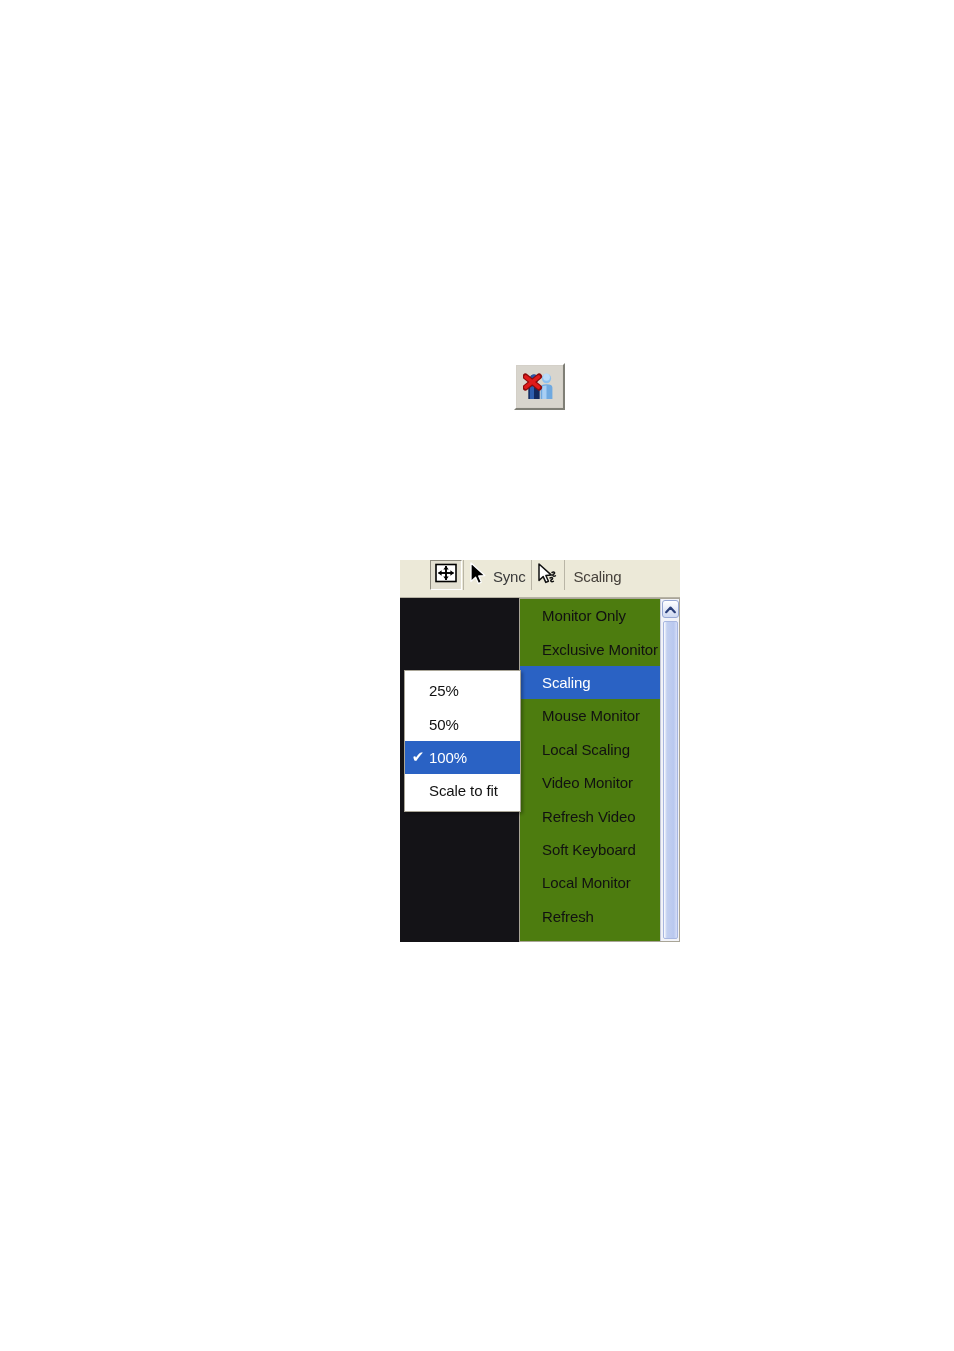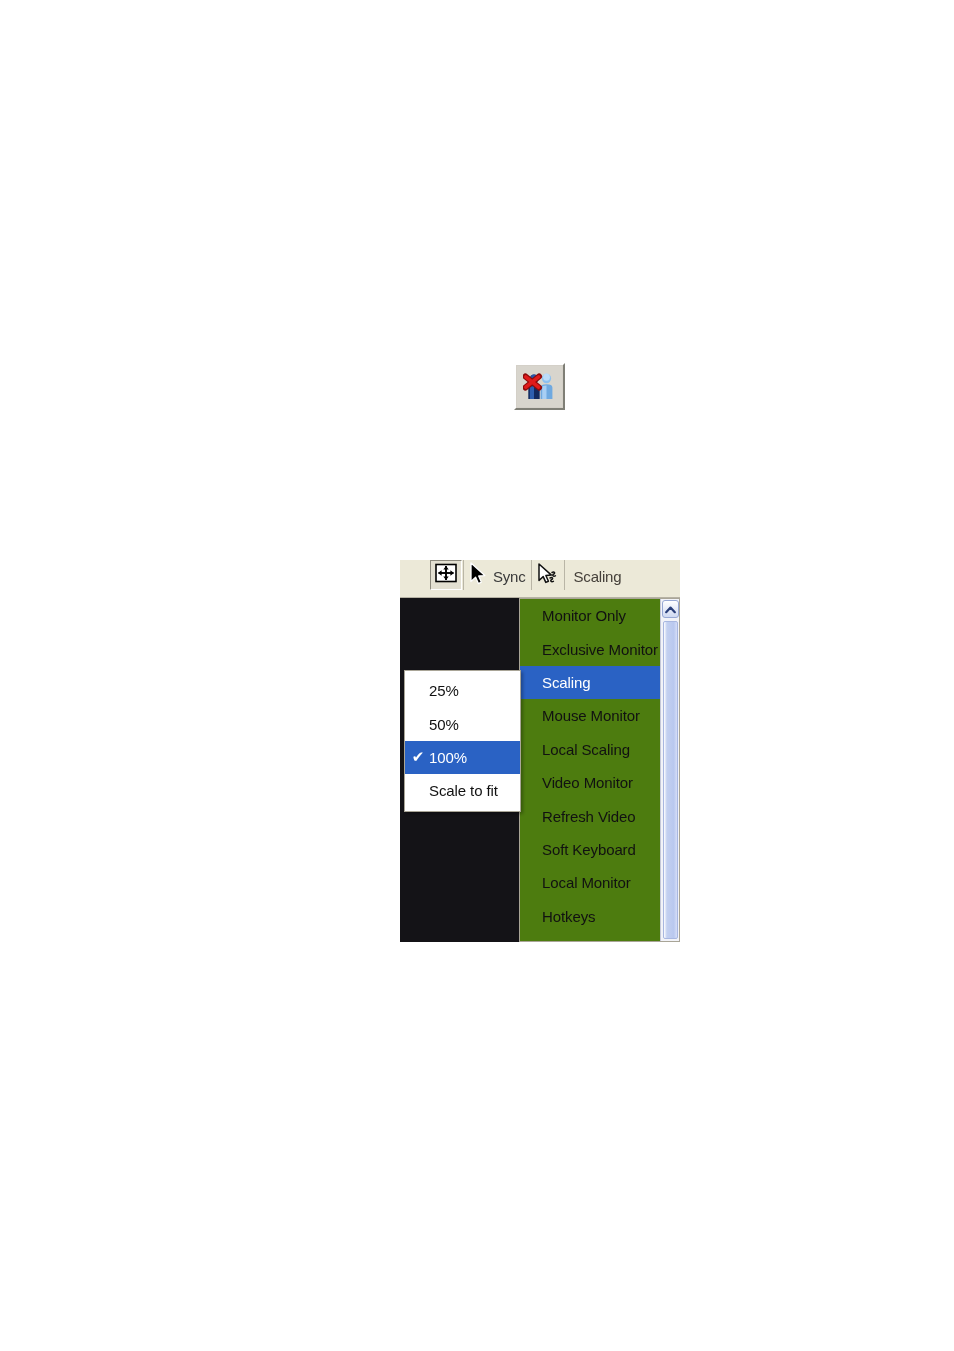--- a/index.html
+++ b/index.html
@@ -313,21 +313,21 @@
     <div id="options-menu-list">
       <div class="menu-item">Monitor Only</div>
       <div class="menu-item">Exclusive Monitor</div>
       <div class="menu-item selected">Scaling</div>
       <div class="menu-item">Mouse Monitor</div>
       <div class="menu-item">Local Scaling</div>
       <div class="menu-item">Video Monitor</div>
       <div class="menu-item">Refresh Video</div>
       <div class="menu-item">Soft Keyboard</div>
       <div class="menu-item">Local Monitor</div>
-      <div class="menu-item">Hotkeys</div>
+      <div class="menu-item">Refresh</div>
     </div>
 
     <div id="options-scrollbar">
       <div id="scroll-up-button">
         <span>
           <svg width="11" height="8" viewBox="0 0 11 8" xmlns="http://www.w3.org/2000/svg">
             <path d="M1.2 6.2 L5.5 1.6 L9.8 6.2" fill="none" stroke="#2a3f7a" stroke-width="2.2" stroke-linecap="round" stroke-linejoin="round"></path>
           </svg>
         </span>
       </div>

